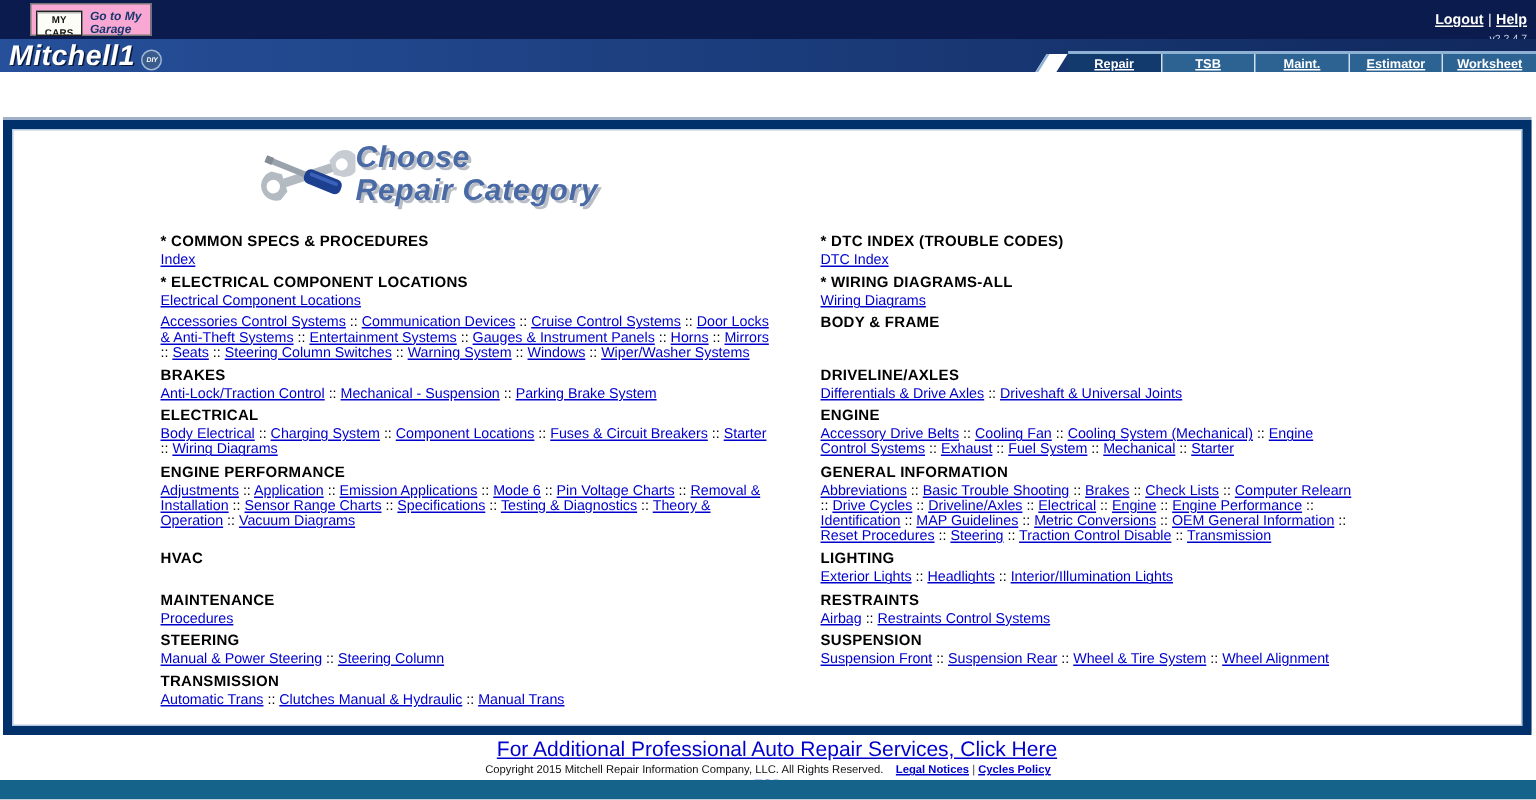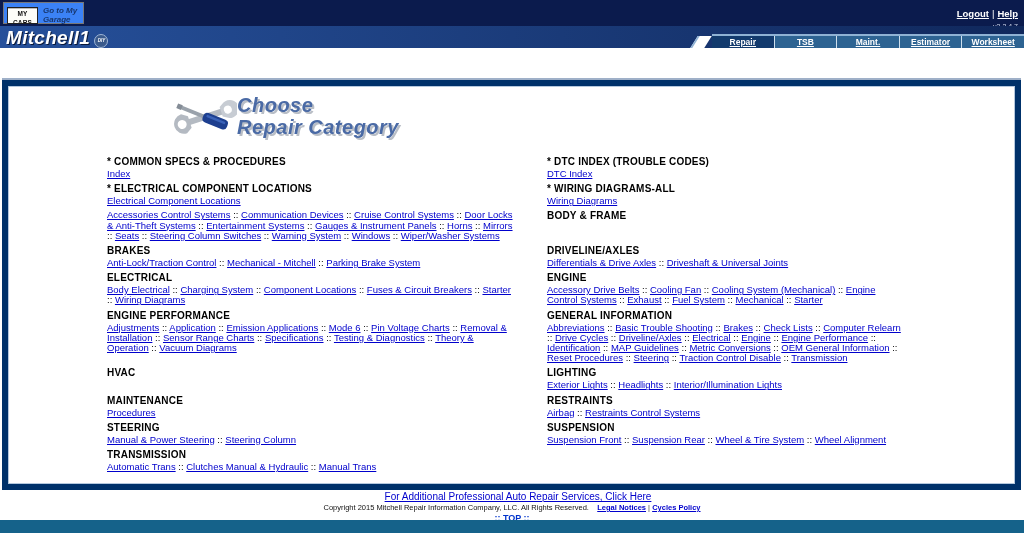--- a/index.html
+++ b/index.html
@@ -3,21 +3,21 @@
 <meta charset="utf-8">
 <style>
   * { margin:0; padding:0; box-sizing:border-box; }
   html,body { background:#b9c6d6; }
   body { font-family:"Liberation Sans", sans-serif; }
   #screen { position:relative; width:1024px; height:533px; background:#ffffff; overflow:hidden; }
 
   
   .top-bar { position:absolute; left:0; top:0; width:1024px; height:26px;
              background:var(--top-bar,#0b1b4d); }
-  .garage-btn { position:absolute; left:3px; top:2px; height:22px; background:#3b82f6;
+  .garage-btn { position:absolute; left:20px; top:2px; height:22px; background:#f9a8d4;
                 border:1px solid #777; display:flex; align-items:center; gap:5px;
                 padding:4px 6px 0 3px; cursor:pointer; }
   .plate { width:31px; height:17px; border:1px solid #222; background:#fdfdf8;
            display:flex; flex-direction:column; overflow:hidden; }
   .plate .plate-top { height:5px; background:#e8e8e2; border-bottom:1px solid #bbb;
            font-size:3px; color:#888; text-align:center; line-height:5px; letter-spacing:1px;}
   .plate .plate-text { flex:1; font-size:6.5px; font-weight:bold; color:#111;
            text-align:center; line-height:9px; letter-spacing:0.2px;}
   .garage-label { font-size:8px; font-weight:bold; font-style:italic;
                   color:#17366e; line-height:1.15; }
@@ -80,21 +80,21 @@
   .cat-cell { margin-bottom:4px; padding-right:30px; }
   .cat-heading { font-size:10px; font-weight:bold; color:#000; letter-spacing:0.2px;
                  line-height:12px; margin-bottom:1px;}
   .cat-links { font-size:9.5px; line-height:10.2px; color:#000; }
   .cat-links a { color:var(--link,#0000cc); text-decoration:underline; }
   .cat-links .sep { color:#000; }
 
   
   .footer { position:absolute; left:0; top:490px; width:1024px; height:30px; background:#fff;
             text-align:center; }
-  .footer-line1 { font-size:10px; margin-top:1px;padding-left:12px; }
+  .footer-line1 { font-size:14px; margin-top:1px;padding-left:12px; }
   .footer-line1 a { color:#0000cc; text-decoration:underline; }
   .footer-line2 { font-size:7.5px; color:#111; margin-top:1px; }
   .footer-line2 a { color:#0000cc; text-decoration:underline; font-weight:bold; }
   .footer-line2 .pipe { color:#444; }
   .footer-top { font-size:9px; font-weight:bold; margin-top:1px; }
   .footer-top a { color:#0033cc; text-decoration:underline; }
   .bottom-bar { position:absolute; left:0; top:520px; width:1024px; height:13px;
                 background:var(--bottom-bar,#15628a); }
 </style>
 </head>
@@ -196,21 +196,21 @@
           <div class="cat-links"><a href="#">Wiring Diagrams</a></div>
         </div>
         <div class="cat-cell">
           <div class="cat-links"><a href="#">Accessories Control Systems</a><span class="sep"> :: </span><a href="#">Communication Devices</a><span class="sep"> :: </span><a href="#">Cruise Control Systems</a><span class="sep"> :: </span><a href="#">Door Locks &amp; Anti-Theft Systems</a><span class="sep"> :: </span><a href="#">Entertainment Systems</a><span class="sep"> :: </span><a href="#">Gauges &amp; Instrument Panels</a><span class="sep"> :: </span><a href="#">Horns</a><span class="sep"> :: </span><a href="#">Mirrors</a><span class="sep"> :: </span><a href="#">Seats</a><span class="sep"> :: </span><a href="#">Steering Column Switches</a><span class="sep"> :: </span><a href="#">Warning System</a><span class="sep"> :: </span><a href="#">Windows</a><span class="sep"> :: </span><a href="#">Wiper/Washer Systems</a></div>
         </div>
         <div class="cat-cell">
           <div class="cat-heading">BODY &amp; FRAME</div>
         </div>
         <div class="cat-cell">
           <div class="cat-heading">BRAKES</div>
-          <div class="cat-links"><a href="#">Anti-Lock/Traction Control</a><span class="sep"> :: </span><a href="#">Mechanical - Mitchell</a><span class="sep"> :: </span><a href="#">Parking Brake System</a></div>
+          <div class="cat-links"><a href="#">Anti-Lock/Traction Control</a><span class="sep"> :: </span><a href="#">Mechanical - Suspension</a><span class="sep"> :: </span><a href="#">Parking Brake System</a></div>
         </div>
         <div class="cat-cell">
           <div class="cat-heading">DRIVELINE/AXLES</div>
           <div class="cat-links"><a href="#">Differentials &amp; Drive Axles</a><span class="sep"> :: </span><a href="#">Driveshaft &amp; Universal Joints</a></div>
         </div>
         <div class="cat-cell">
           <div class="cat-heading">ELECTRICAL</div>
           <div class="cat-links"><a href="#">Body Electrical</a><span class="sep"> :: </span><a href="#">Charging System</a><span class="sep"> :: </span><a href="#">Component Locations</a><span class="sep"> :: </span><a href="#">Fuses &amp; Circuit Breakers</a><span class="sep"> :: </span><a href="#">Starter</a><span class="sep"> :: </span><a href="#">Wiring Diagrams</a></div>
         </div>
         <div class="cat-cell">

